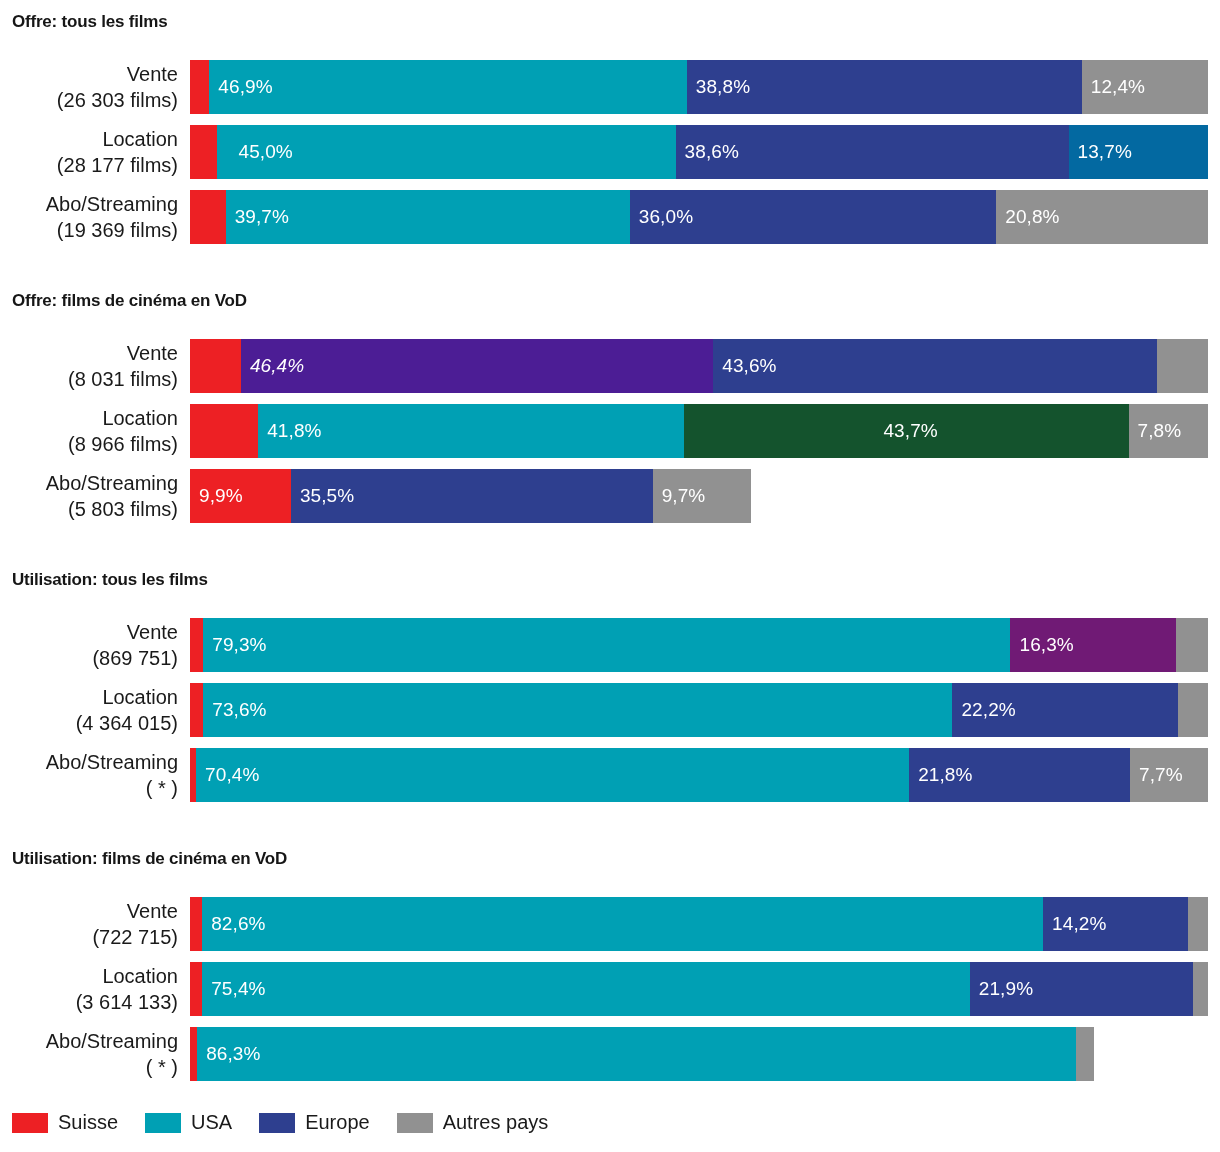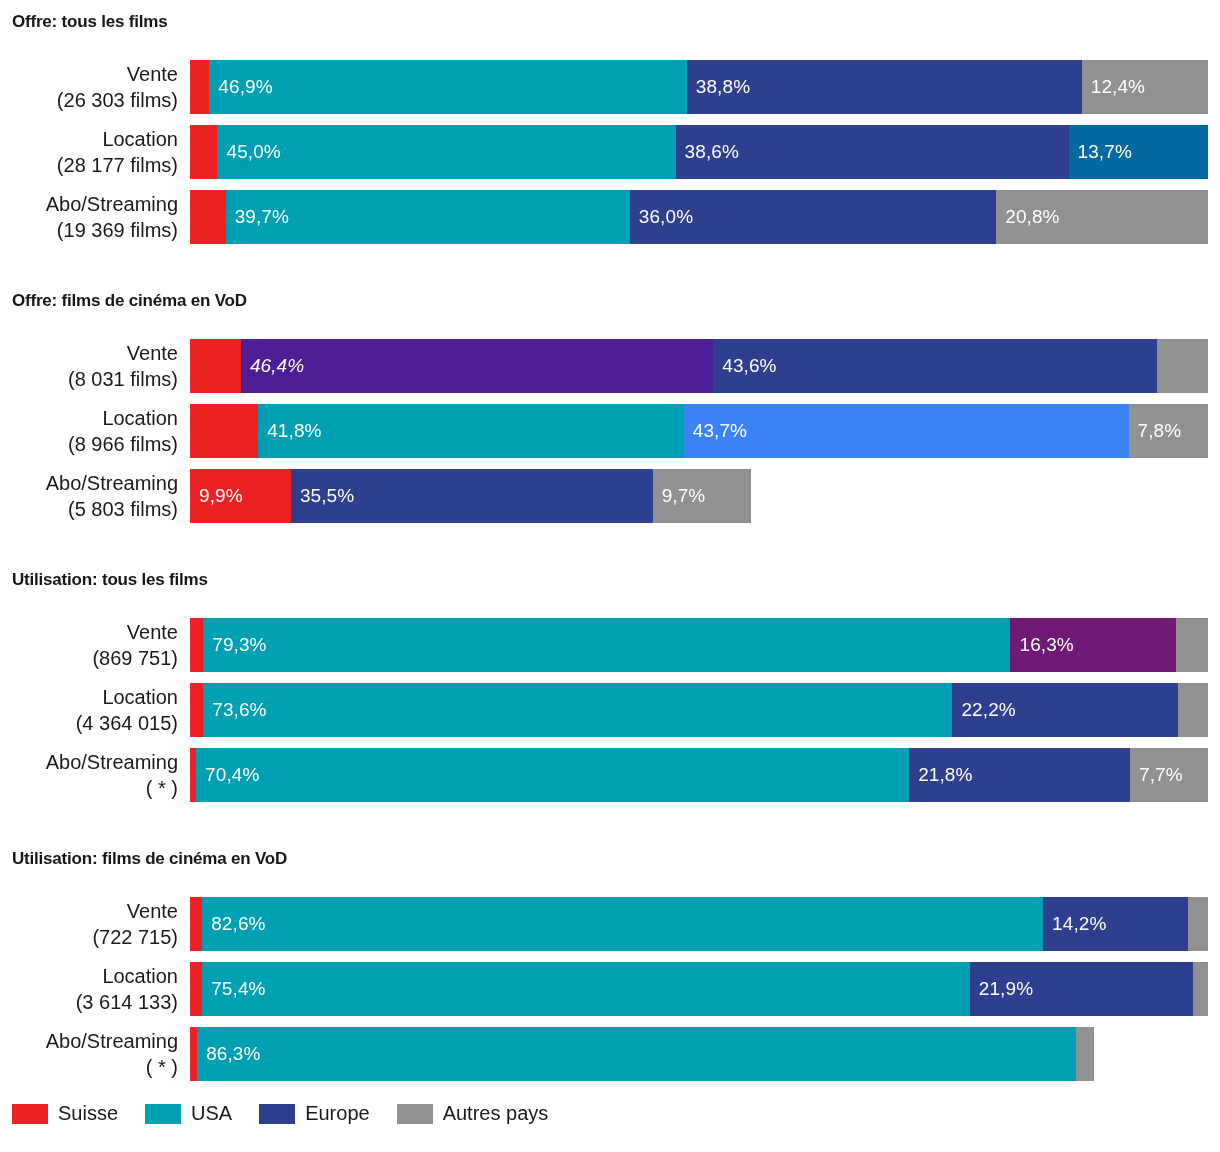--- a/index.html
+++ b/index.html
@@ -89,21 +89,21 @@
     padding-left: 9px;
     white-space: nowrap;
     letter-spacing: 0.1px;
   }
   .legend {
     position: absolute;
     left: 12px;
     top: 1102px;
     height: 32px;
     display: flex;
-    align-items: flex-start;
+    align-items: flex-end;
   }
   .legend-item {
     display: flex;
     align-items: center;
     margin-right: 27px;
   }
   .legend-swatch {
     width: 36px;
     height: 20px;
     margin-right: 10px;
@@ -141,21 +141,21 @@
               </div>
             </div>
           </div>
           <div class="row" style="top: 80px;">
             <div class="row-label">
               <span class="l1">Location</span>
               <span class="l2">(28 177 films)</span>
             </div>
             <div class="bar">
               <div class="seg" style="width: 2.7%; background: rgb(237, 32, 36);"></div>
-              <div class="seg" style="width: 45%; background: rgb(0, 160, 180);">
+              <div class="seg" style="width: 45%; background: rgb(0, 160, 180); padding-left: 12px;">
                 <span class="seg-label">45,0%</span>
               </div>
               <div class="seg" style="width: 38.6%; background: rgb(46, 63, 143);">
                 <span class="seg-label">38,6%</span>
               </div>
               <div class="seg" style="width: 13.7%; background: #0369a1;">
                 <span class="seg-label">13,7%</span>
               </div>
             </div>
           </div>
@@ -201,21 +201,21 @@
           <div class="row" style="top: 80px;">
             <div class="row-label">
               <span class="l1">Location</span>
               <span class="l2">(8 966 films)</span>
             </div>
             <div class="bar">
               <div class="seg" style="width: 6.7%; background: rgb(237, 32, 36);"></div>
               <div class="seg" style="width: 41.8%; background: rgb(0, 160, 180);">
                 <span class="seg-label">41,8%</span>
               </div>
-              <div class="seg" style="width: 43.7%; background: #3b82f6;">
+              <div class="seg" style="width: 43.7%; background: #14532d; justify-content: center;">
                 <span class="seg-label">43,7%</span>
               </div>
               <div class="seg" style="width: 7.8%; background: rgb(145, 145, 145);">
                 <span class="seg-label">7,8%</span>
               </div>
             </div>
           </div>
           <div class="row" style="top: 145px;">
             <div class="row-label">
               <span class="l1">Abo/Streaming</span>

